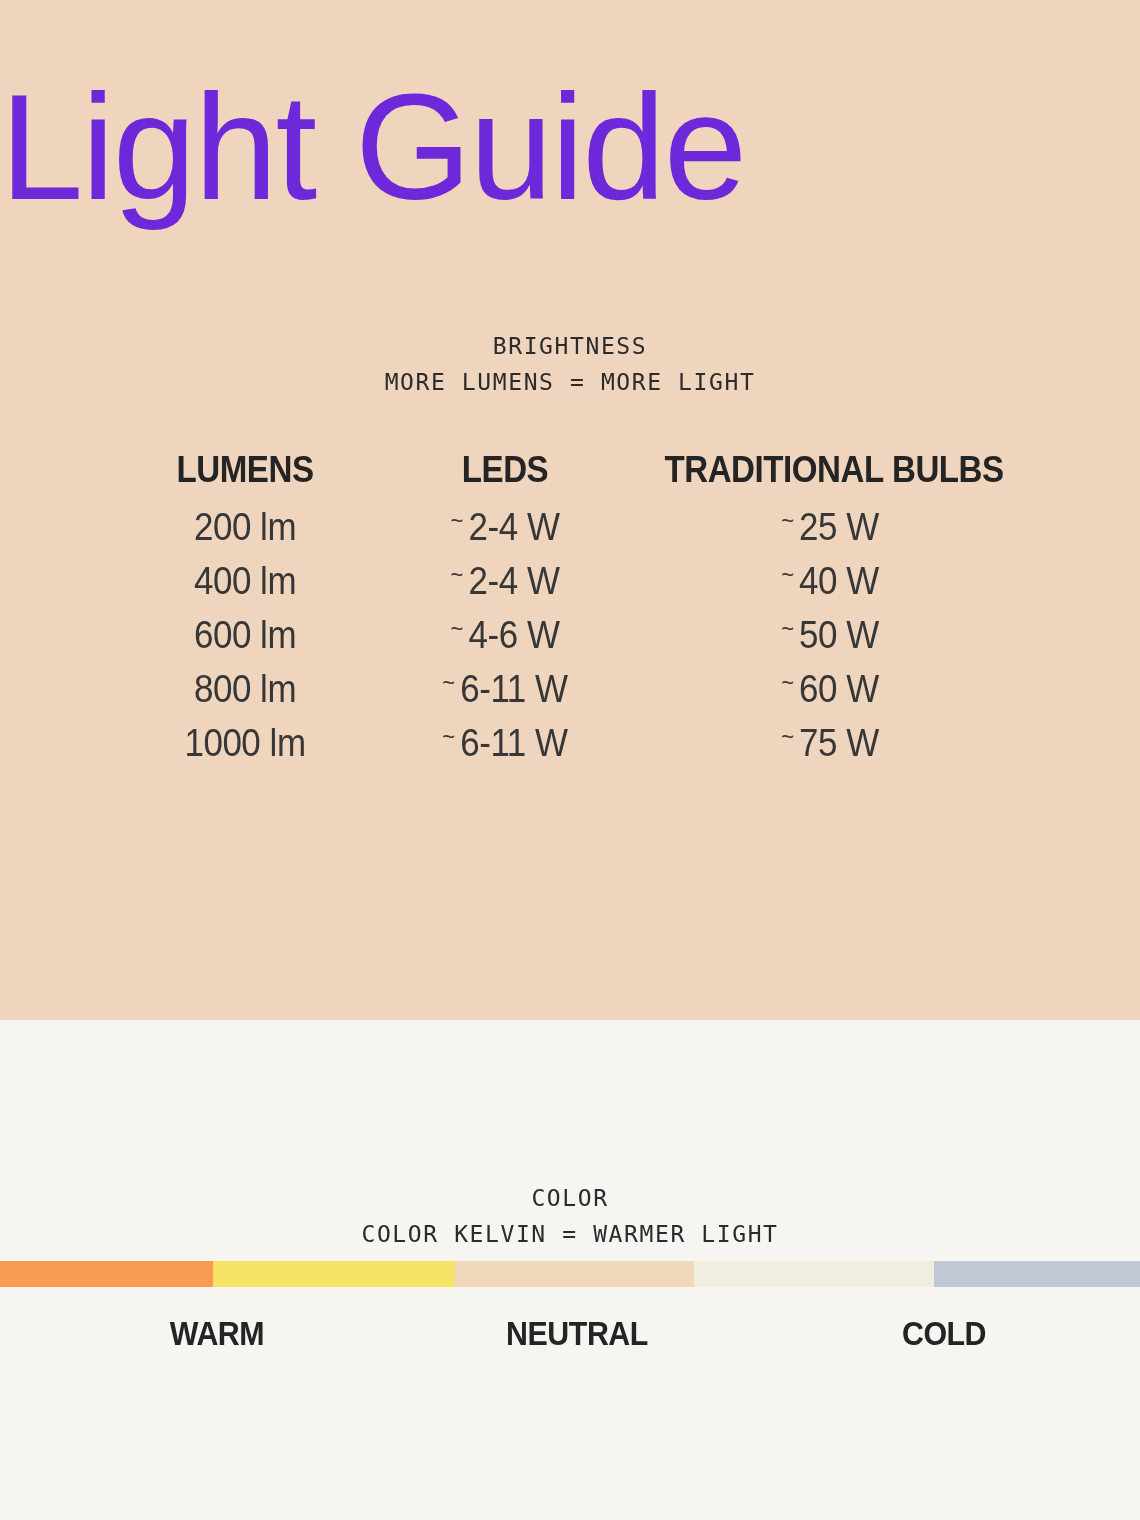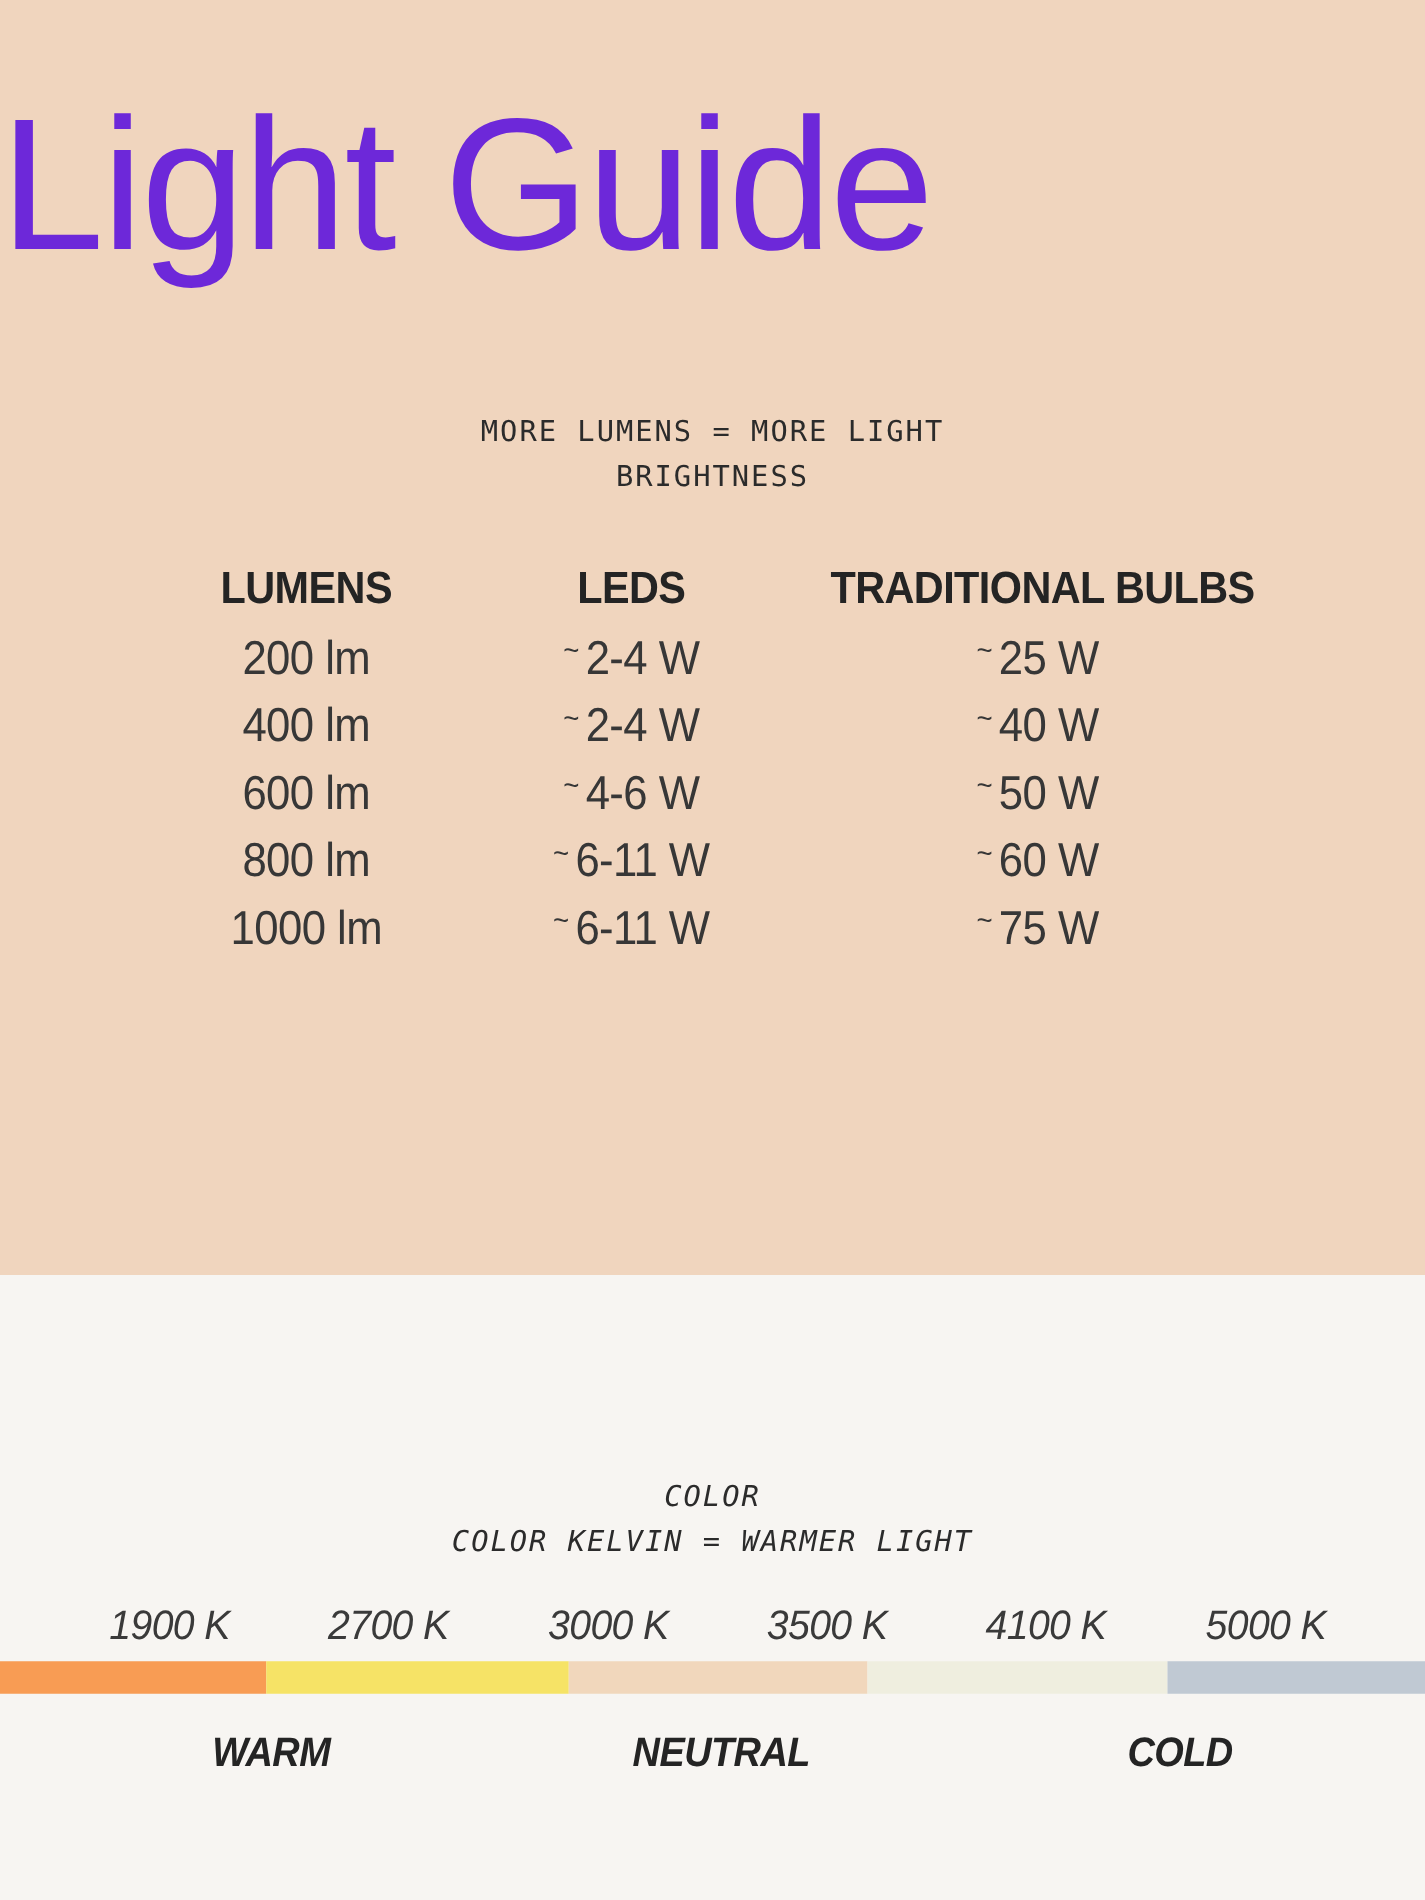--- a/index.html
+++ b/index.html
@@ -82,21 +82,20 @@
     color: #373737;
   }
 
   
   .section-bottom {
     width: 1140px;
     height: 500px;
     background: #F7F5F2;
     overflow: hidden;
     position: relative;
-    font-style: italic;
   }
   .mono-block.color { margin-top: 160px; }
 
   .kelvin-row {
     margin: 28px 0 0 48px;
     width: 1052px;
     display: flex;
   }
   .kelvin-row .kelvin-label {
     flex: 1 1 0;
@@ -143,22 +142,22 @@
   .temp-neutral { left: 577px; }
   .temp-cold    { left: 944px; }
 </style>
 </head>
 <body>
 
 <div class="section-top">
   <div class="title">Light Guide</div>
 
   <div class="mono-block brightness">
+    <div>BRIGHTNESS</div>
     <div>MORE LUMENS = MORE LIGHT</div>
-    <div>BRIGHTNESS</div>
   </div>
 
   <div class="lumen-table">
     <div class="cell header">LUMENS</div>
     <div class="cell header">LEDS</div>
     <div class="cell header">TRADITIONAL BULBS</div>
 
     <div class="cell value">200 lm</div>
     <div class="cell value"><span class="approx">~</span><span>2-4 W</span></div>
     <div class="cell value"><span class="approx">~</span><span>25 W</span></div>
@@ -180,28 +179,20 @@
     <div class="cell value"><span class="approx">~</span><span>75 W</span></div>
   </div>
 </div>
 
 <div class="section-bottom">
   <div class="mono-block color">
     <div>COLOR</div>
     <div>COLOR KELVIN = WARMER LIGHT</div>
   </div>
 
-  <div class="kelvin-row">
-    <div class="kelvin-label">1900 K</div>
-    <div class="kelvin-label">2700 K</div>
-    <div class="kelvin-label">3000 K</div>
-    <div class="kelvin-label">3500 K</div>
-    <div class="kelvin-label">4100 K</div>
-    <div class="kelvin-label">5000 K</div>
-  </div>
 
   <div class="scale-bar">
     <div class="seg seg-0" style="background-color: rgb(248, 156, 84);"></div>
     <div class="seg seg-1" style="background-color: rgb(246, 227, 102);"></div>
     <div class="seg seg-2" style="background-color: rgb(241, 215, 188);"></div>
     <div class="seg seg-3" style="background-color: rgb(239, 238, 223);"></div>
     <div class="seg seg-4" style="background-color: rgb(192, 201, 211);"></div>
   </div>
 
   <div class="temp-labels">

